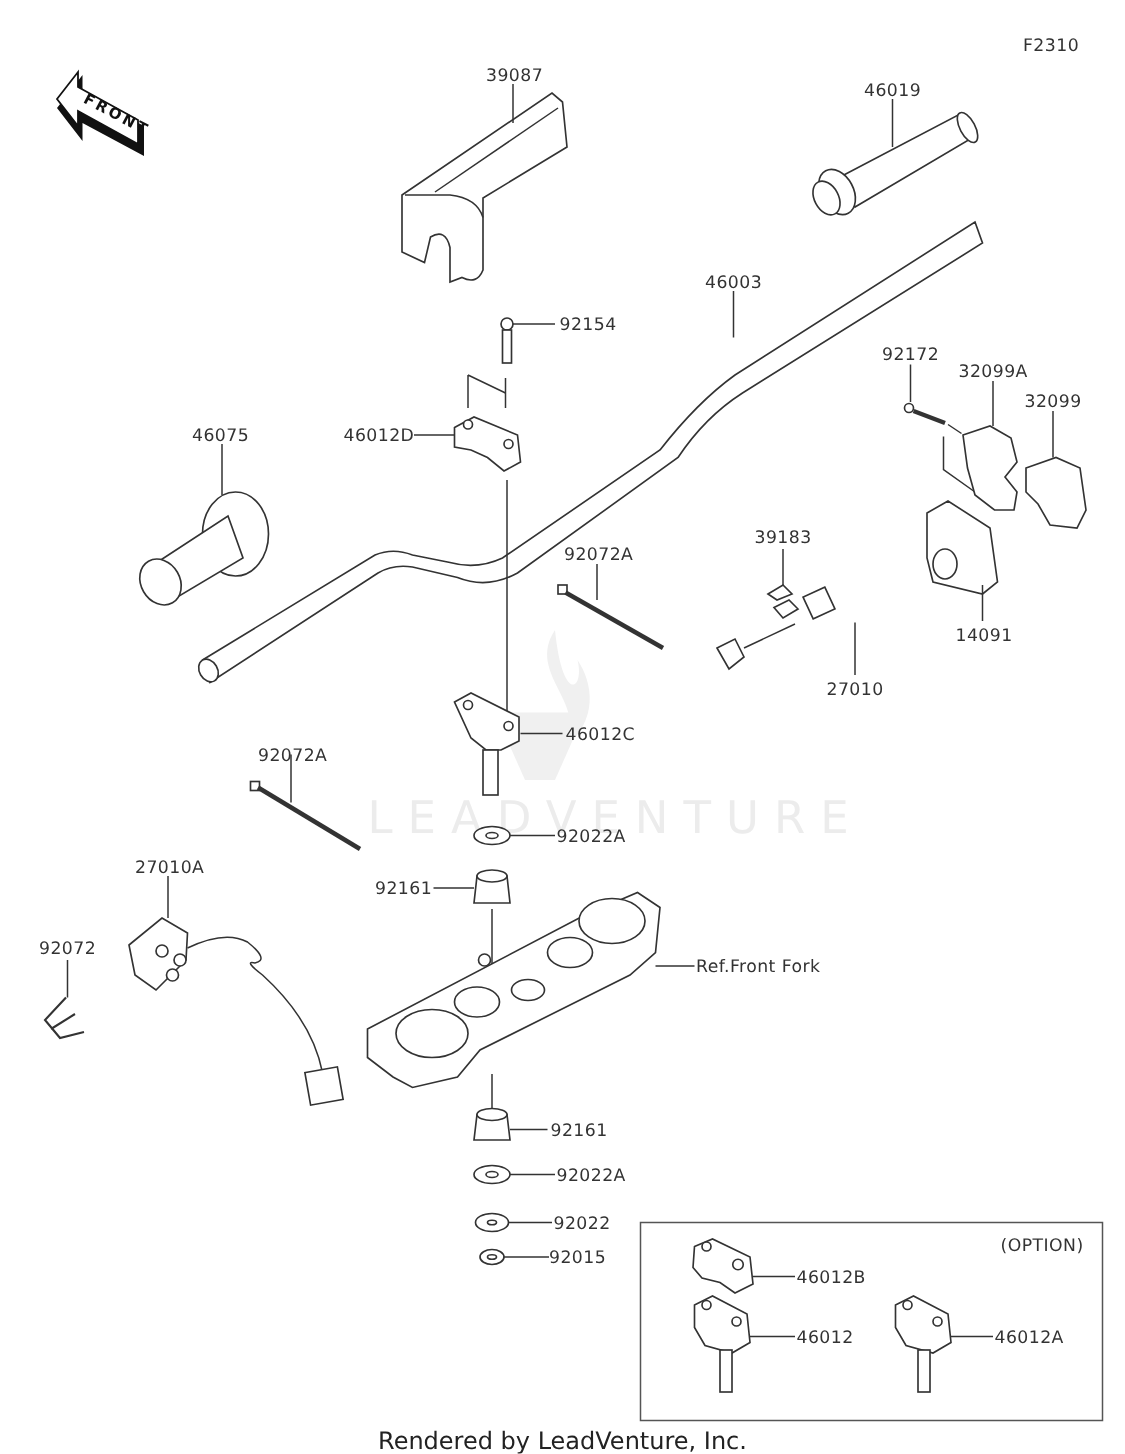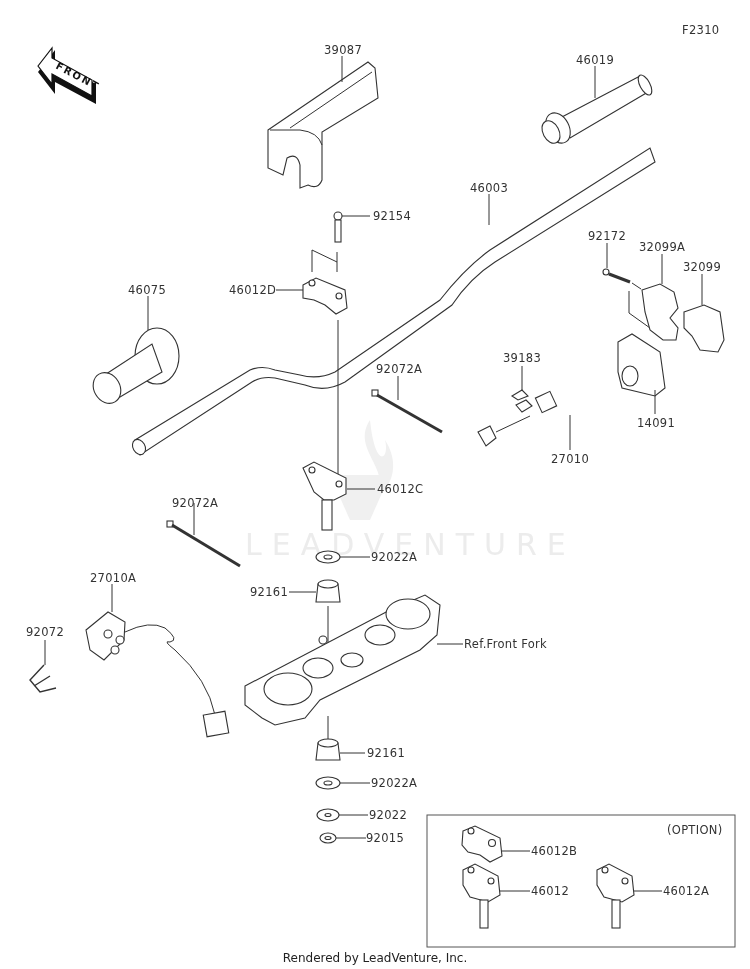--- a/index.html
+++ b/index.html
@@ -4,21 +4,21 @@
 <style>
   html, body { margin: 0; padding: 0; background: #ffffff; }
   body { width: 750px; height: 969px; position: relative; overflow: hidden;
          font-family: "DejaVu Sans Mono", "Liberation Mono", monospace; color: #222; }
   svg.diagram { position: absolute; left: 0; top: 0; }
   .lbl { font-family: "DejaVu Sans", "Liberation Sans", sans-serif; font-size: 11.5px; fill: #333; letter-spacing: 0.3px; }
   .part { fill: #fff; stroke: #333; stroke-width: 1.1; }
   .line { stroke: #333; stroke-width: 1; fill: none; }
   .wm { fill: #ececec; font-family: "DejaVu Sans", "Liberation Sans", sans-serif; font-size: 30px; letter-spacing: 10px; }
   .footer { position: absolute; left: 0; width: 750px; top: 951px; text-align: center;
-            font-family: "DejaVu Sans", "Liberation Sans", sans-serif; font-size: 12px; color: #222; }
+            font-family: "DejaVu Sans", "Liberation Sans", sans-serif; font-size: 16px; color: #222; }
 </style>
 </head>
 <body>
 
 <svg class="diagram" width="750" height="969" viewBox="0 0 750 969">
 
   <g>
     <path d="M370 420 C 350 450, 395 470, 375 500 C 400 480, 395 455, 385 440 C 390 460, 375 470, 370 420 Z" fill="#f0f0f0"></path>
     <path d="M330 475 L 390 475 L 370 520 L 350 520 Z" fill="#f0f0f0"></path>
     <text class="wm" x="245" y="555">LEADVENTURE</text>

